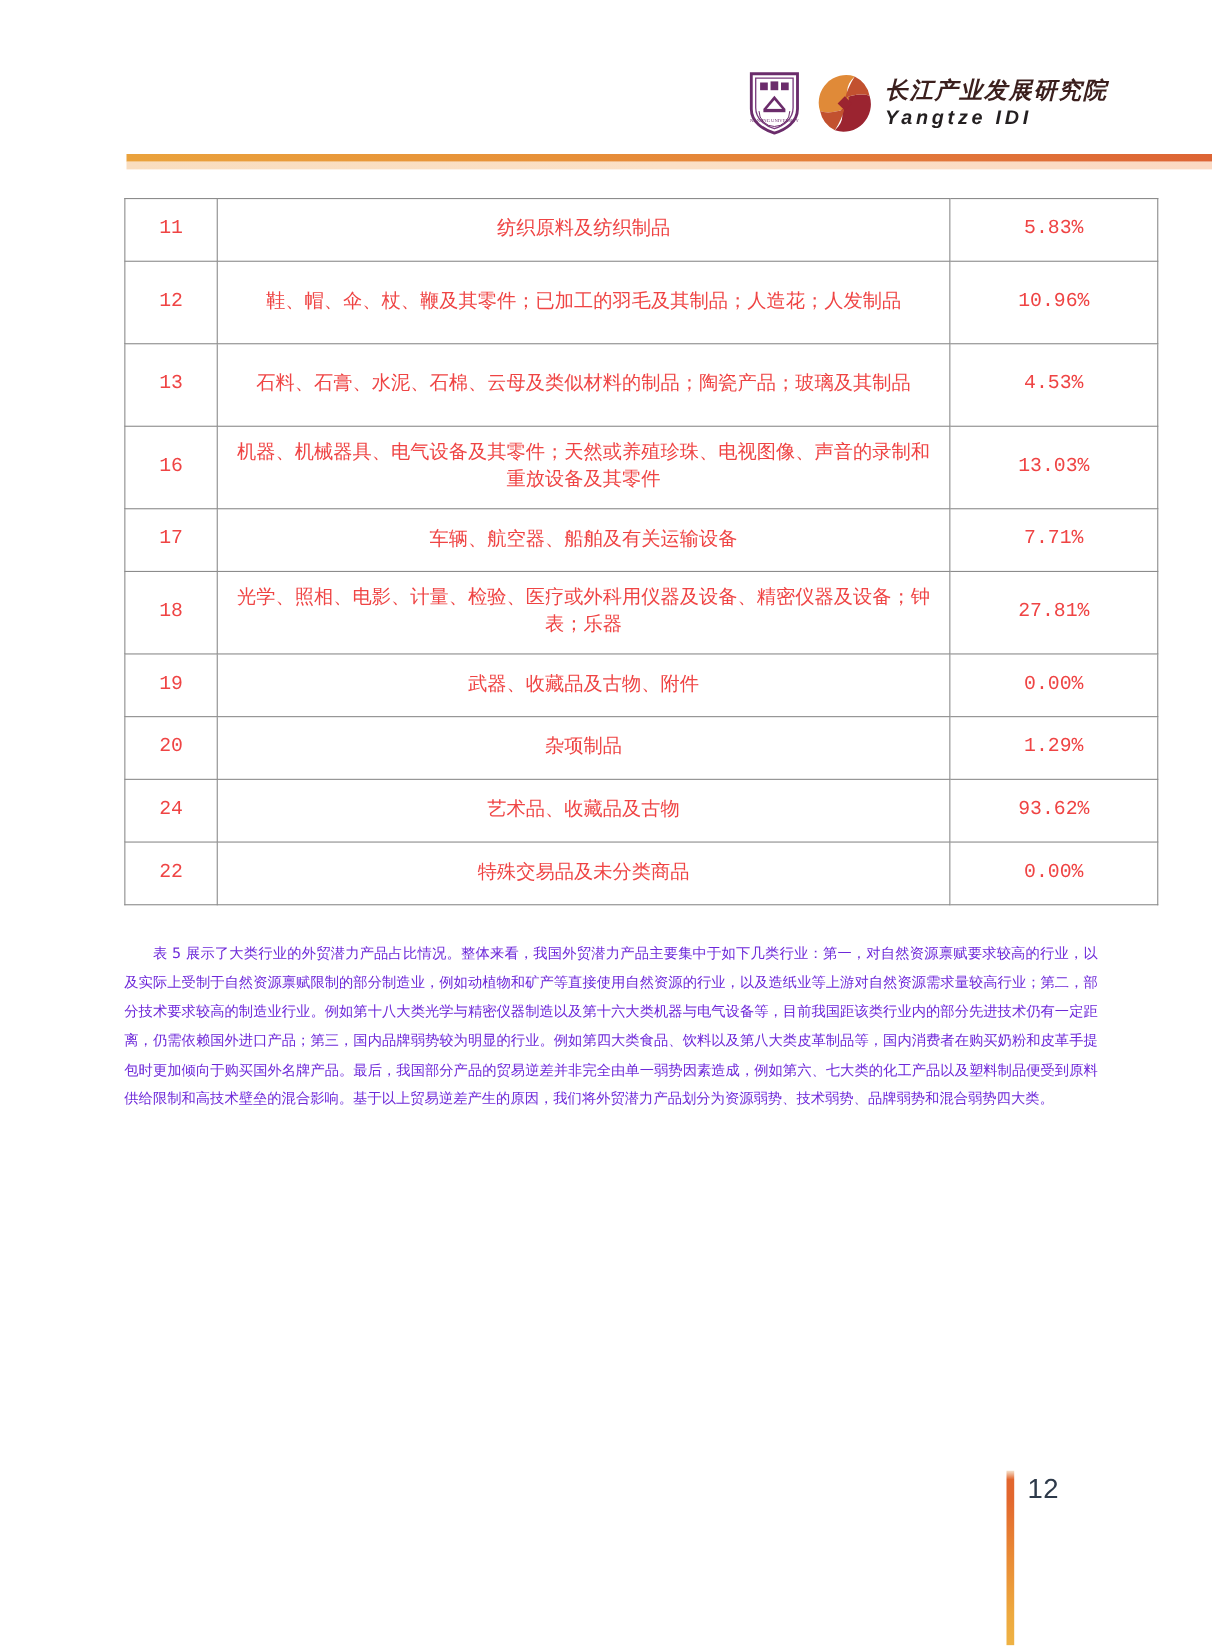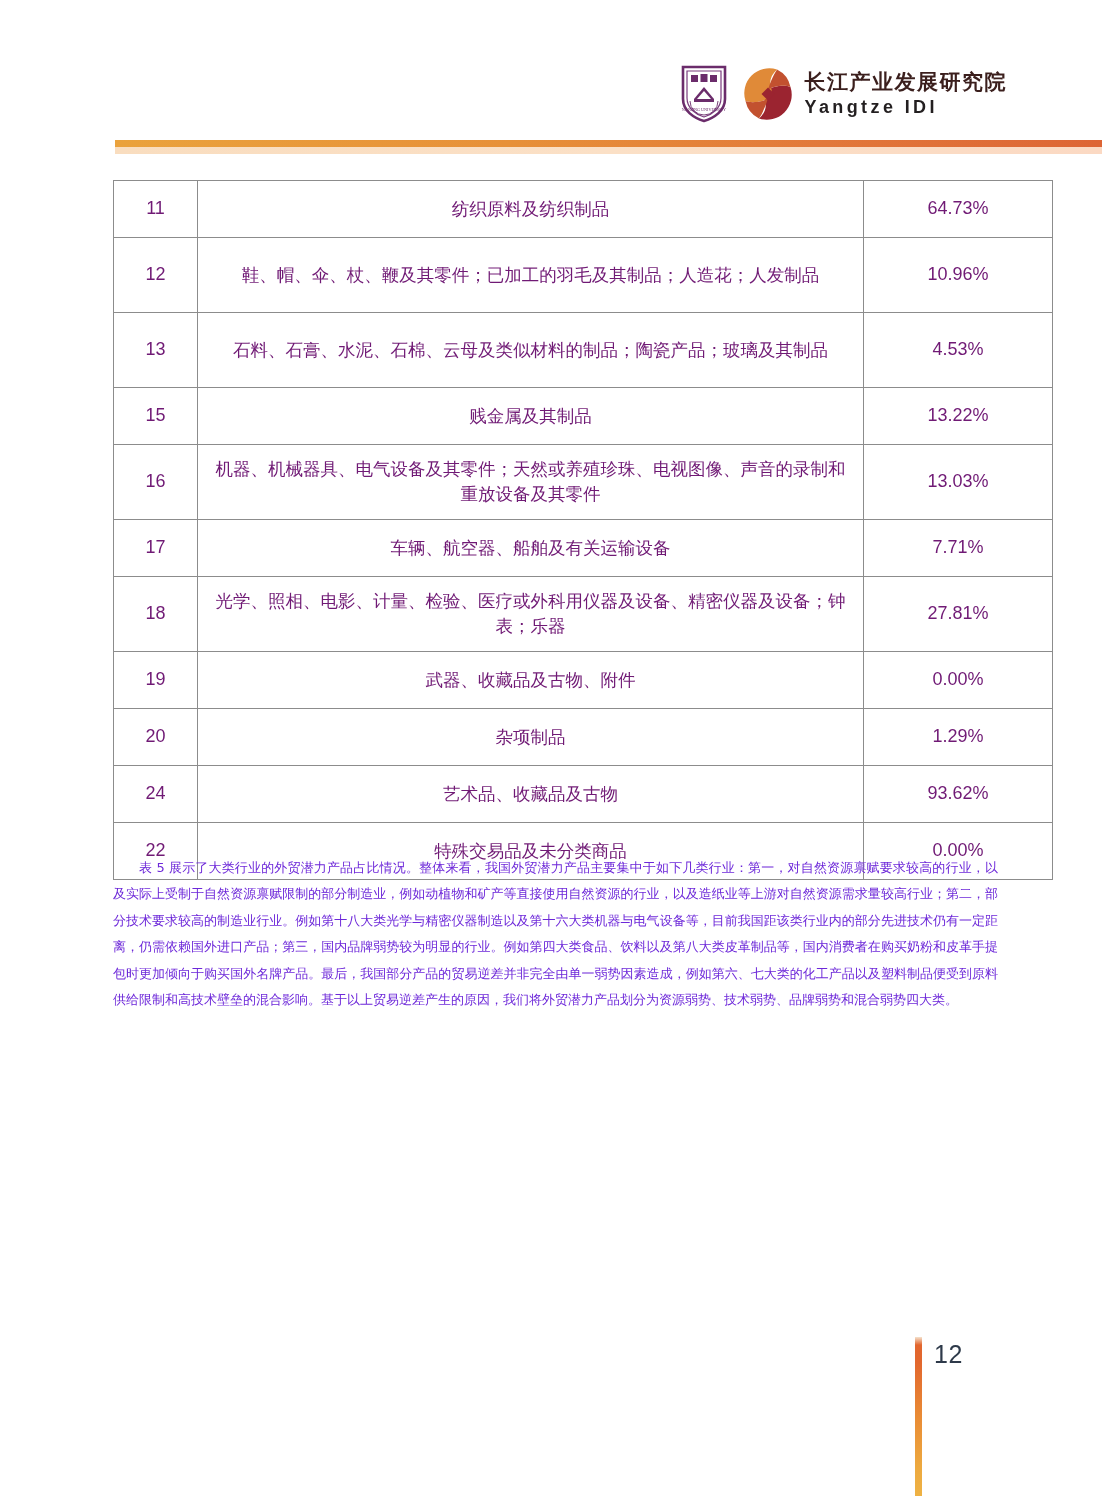--- a/index.html
+++ b/index.html
@@ -42,20 +42,21 @@
   }
   .swirl-logo {
     width: 54px;
     height: 54px;
   }
   .yidi-text {
     display: flex;
     flex-direction: column;
     justify-content: flex-end;
     line-height: 1.12;
+    font-style: italic;
   }
   .yidi-cn {
     font-family: "DejaVu Sans", "Liberation Sans", sans-serif;
     font-size: 21px;
     font-weight: 700;
     color: #3b1f1d;
     letter-spacing: 1.5px;
   }
   .yidi-en {
     font-family: "Liberation Sans", sans-serif;
@@ -90,23 +91,23 @@
     top: 180px;
     width: 876px;
   }
   table.data-table {
     border-collapse: collapse;
     width: 100%;
     table-layout: fixed;
   }
   table.data-table td {
     border: 1px solid #8c8c8c;
-    font-family: Liberation Sans, sans-serif;
+    font-family: Liberation Mono, monospace;
     font-size: 17.5px;
-    color: #701a75;
+    color: #ef4444;
     padding: 9px 10px;
     line-height: 1.42;
     vertical-align: middle;
     background: #ffffff;
   }
   .col-idx  { width: 63px;  text-align: center; }
   .col-name { width: 645px; text-align: center; }
   .col-pct  { width: 168px; text-align: center; }
 
   table.data-table td.col-idx { font-size: 18px; }
@@ -191,37 +192,32 @@
 
   <div class="header-rule"></div>
   <div class="header-rule-soft"></div>
 
   <div class="tbl-wrap">
     <table class="data-table">
       <tbody id="table-body">
           <tr class="r-1">
             <td class="col-idx">11</td>
             <td class="col-name">纺织原料及纺织制品</td>
-            <td class="col-pct">64.73%</td>
+            <td class="col-pct">5.83%</td>
           </tr>
           <tr class="r-2">
             <td class="col-idx">12</td>
             <td class="col-name">鞋、帽、伞、杖、鞭及其零件；已加工的羽毛及其制品；人造花；人发制品</td>
             <td class="col-pct">10.96%</td>
           </tr>
           <tr class="r-2">
             <td class="col-idx">13</td>
             <td class="col-name">石料、石膏、水泥、石棉、云母及类似材料的制品；陶瓷产品；玻璃及其制品</td>
             <td class="col-pct">4.53%</td>
           </tr>
-          <tr class="r-1">
-            <td class="col-idx">15</td>
-            <td class="col-name">贱金属及其制品</td>
-            <td class="col-pct">13.22%</td>
-          </tr>
           <tr class="r-2">
             <td class="col-idx">16</td>
             <td class="col-name">机器、机械器具、电气设备及其零件；天然或养殖珍珠、电视图像、声音的录制和重放设备及其零件</td>
             <td class="col-pct">13.03%</td>
           </tr>
           <tr class="r-1">
             <td class="col-idx">17</td>
             <td class="col-name">车辆、航空器、船舶及有关运输设备</td>
             <td class="col-pct">7.71%</td>
           </tr>

